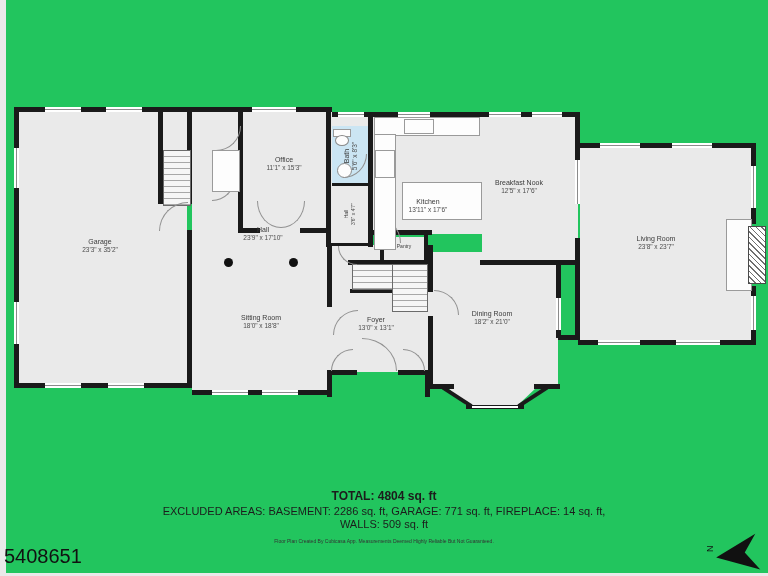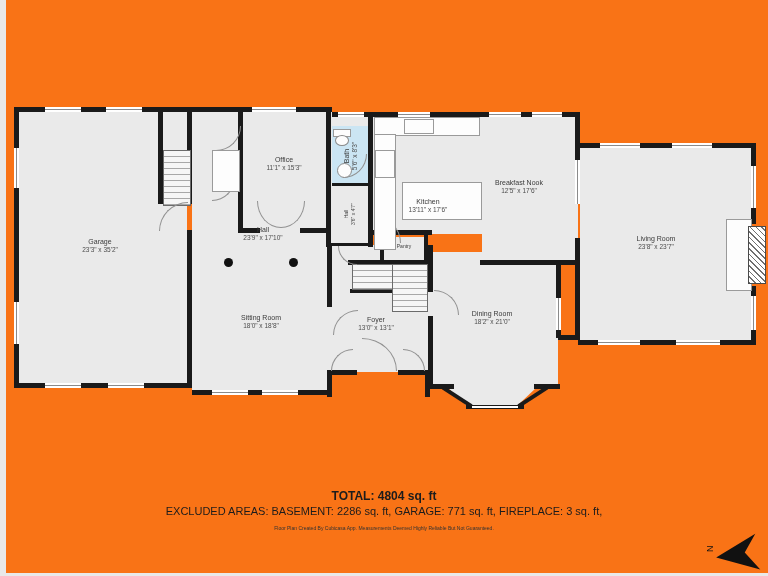--- a/index.html
+++ b/index.html
@@ -1,16 +1,16 @@
 <!DOCTYPE html>
 <html><head>
 <meta charset="utf-8">
 <style>
   html,body{margin:0;padding:0;background:#fff;}
-  #canvas{position:relative;width:768px;height:576px;background:#f97316;overflow:hidden;
+  #canvas{position:relative;width:768px;height:576px;background:#22c55e;overflow:hidden;
           font-family:"Liberation Sans",sans-serif;}
   .edge{position:absolute;background:#e9e9e9;}
   
   .f{position:absolute;background:var(--floor,#eaeaea);}
   .bathfill{position:absolute;background:var(--bath,#cbe5f3);}
   .w{position:absolute;background:var(--wall,#1a1a1a);}
   .winh{position:absolute;background:linear-gradient(to bottom,#fff 0 2px,#8a8a8a 2px 3px,#fff 3px 100%);}
   .winv{position:absolute;background:linear-gradient(to right,#fff 0 2px,#8a8a8a 2px 3px,#fff 3px 100%);}
   .arc{position:absolute;border:1px solid #909090;background:transparent;}
   .arc-tl{border-radius:100% 0 0 0;border-right:none;border-bottom:none;}
@@ -207,24 +207,26 @@
       <div class="dm">18'2" x 21'0"</div>
     </div>
     <div class="lbl tiny" style="left:404px;top:246px">
       <div class="nm">Pantry</div>
       <div class="dm"></div>
     </div>
   </div>
 
   <div id="summary">
     <div class="total">TOTAL: 4804 sq. ft</div>
-    <div class="line">EXCLUDED AREAS: BASEMENT: 2286 sq. ft, GARAGE: 771 sq. ft, FIREPLACE: 3 sq. ft,</div>
+    <div class="line">EXCLUDED AREAS: BASEMENT: 2286 sq. ft, GARAGE: 771 sq. ft, FIREPLACE: 14 sq. ft,</div>
+    <div class="line">WALLS: 509 sq. ft</div>
     <div class="disc">Floor Plan Created By Cubicasa App. Measurements Deemed Highly Reliable But Not Guaranteed.</div>
   </div>
 
+  <div id="listing">5408651</div>
 
   <div id="compass">
     <svg width="62" height="42" viewBox="0 0 62 42">
       <g transform="rotate(-8 34 22)">
         <polygon points="58,4 16,22 58,40 45,21" fill="#111"></polygon>
       </g>
       <text x="4" y="18" font-size="9" fill="#111" transform="rotate(-90 9 14)">N</text>
     </svg>
   </div>
 </div>

